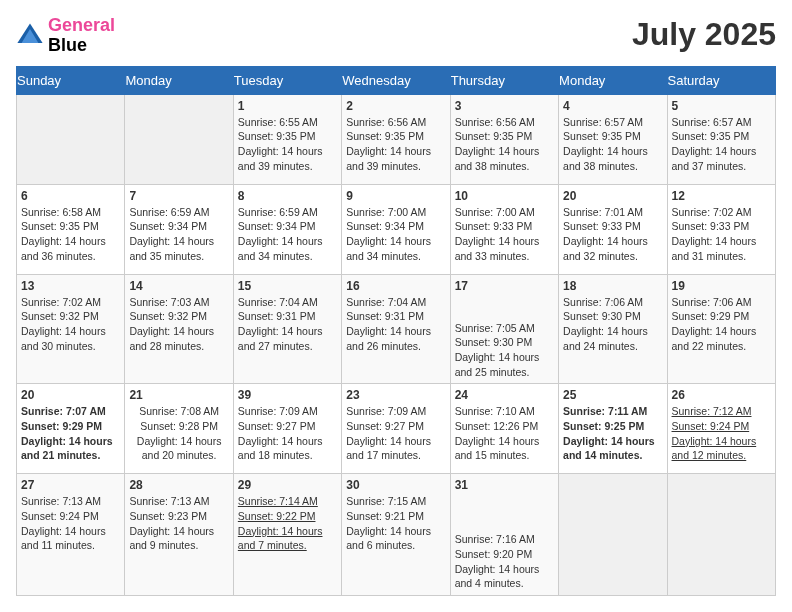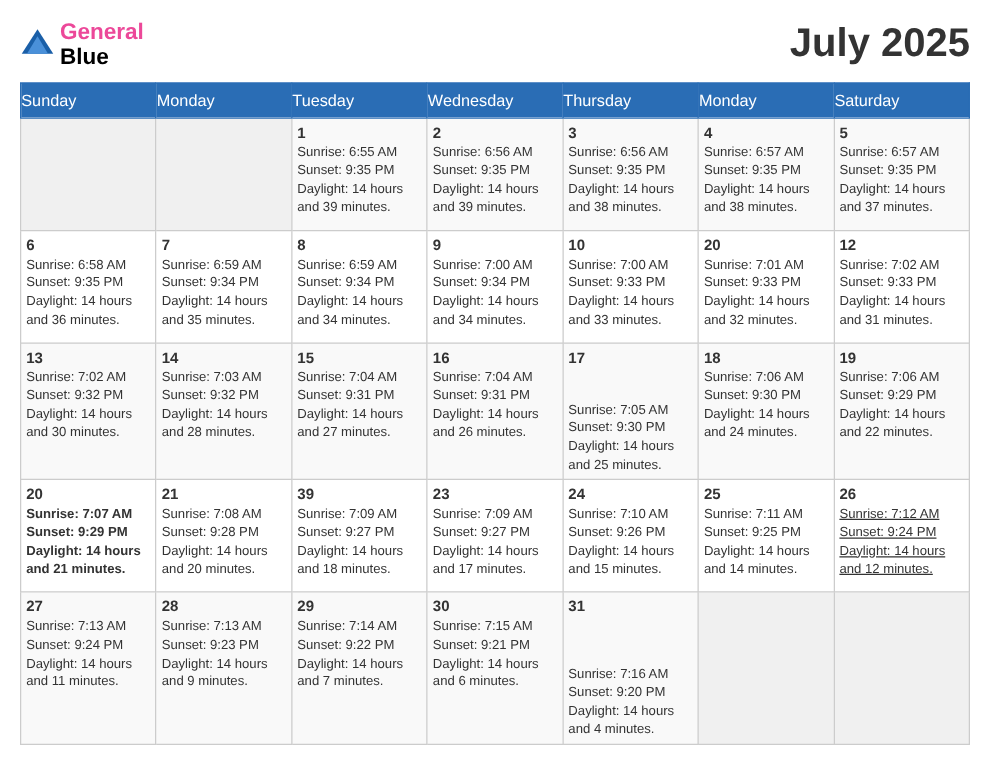--- a/index.html
+++ b/index.html
@@ -253,45 +253,45 @@
       </tr>
       <tr>
         <td>
           <span class="day-num">20</span>
           <div class="day-info" style="white-space: pre-line; font-weight: bold;">Sunrise: 7:07 AM
 Sunset: 9:29 PM
 Daylight: 14 hours and 21 minutes.</div>
         </td>
         <td>
           <span class="day-num">21</span>
-          <div class="day-info" style="white-space: pre-line;">Sunrise: 7:08 AM
+          <div class="day-info" style="white-space: pre-line; text-align: center;">Sunrise: 7:08 AM
 Sunset: 9:28 PM
 Daylight: 14 hours and 20 minutes.</div>
         </td>
         <td>
           <span class="day-num">39</span>
           <div class="day-info" style="white-space: pre-line;">Sunrise: 7:09 AM
 Sunset: 9:27 PM
 Daylight: 14 hours and 18 minutes.</div>
         </td>
         <td>
           <span class="day-num">23</span>
           <div class="day-info" style="white-space: pre-line;">Sunrise: 7:09 AM
 Sunset: 9:27 PM
 Daylight: 14 hours and 17 minutes.</div>
         </td>
         <td>
           <span class="day-num">24</span>
           <div class="day-info" style="white-space: pre-line;">Sunrise: 7:10 AM
-Sunset: 9:26 PM
+Sunset: 12:26 PM
 Daylight: 14 hours and 15 minutes.</div>
         </td>
         <td>
           <span class="day-num">25</span>
-          <div class="day-info" style="white-space: pre-line;">Sunrise: 7:11 AM
+          <div class="day-info" style="white-space: pre-line; font-weight: bold;">Sunrise: 7:11 AM
 Sunset: 9:25 PM
 Daylight: 14 hours and 14 minutes.</div>
         </td>
         <td>
           <span class="day-num">26</span>
           <div class="day-info" style="white-space: pre-line; text-decoration: underline;">Sunrise: 7:12 AM
 Sunset: 9:24 PM
 Daylight: 14 hours and 12 minutes.</div>
         </td>
       </tr>
@@ -303,21 +303,21 @@
 Daylight: 14 hours and 11 minutes.</div>
         </td>
         <td>
           <span class="day-num">28</span>
           <div class="day-info" style="white-space: pre-line;">Sunrise: 7:13 AM
 Sunset: 9:23 PM
 Daylight: 14 hours and 9 minutes.</div>
         </td>
         <td>
           <span class="day-num">29</span>
-          <div class="day-info" style="white-space: pre-line;">Sunrise: 7:14 AM
+          <div class="day-info" style="white-space: pre-line; text-decoration: underline;">Sunrise: 7:14 AM
 Sunset: 9:22 PM
 Daylight: 14 hours and 7 minutes.</div>
         </td>
         <td>
           <span class="day-num">30</span>
           <div class="day-info" style="white-space: pre-line;">Sunrise: 7:15 AM
 Sunset: 9:21 PM
 Daylight: 14 hours and 6 minutes.</div>
         </td>
         <td>

